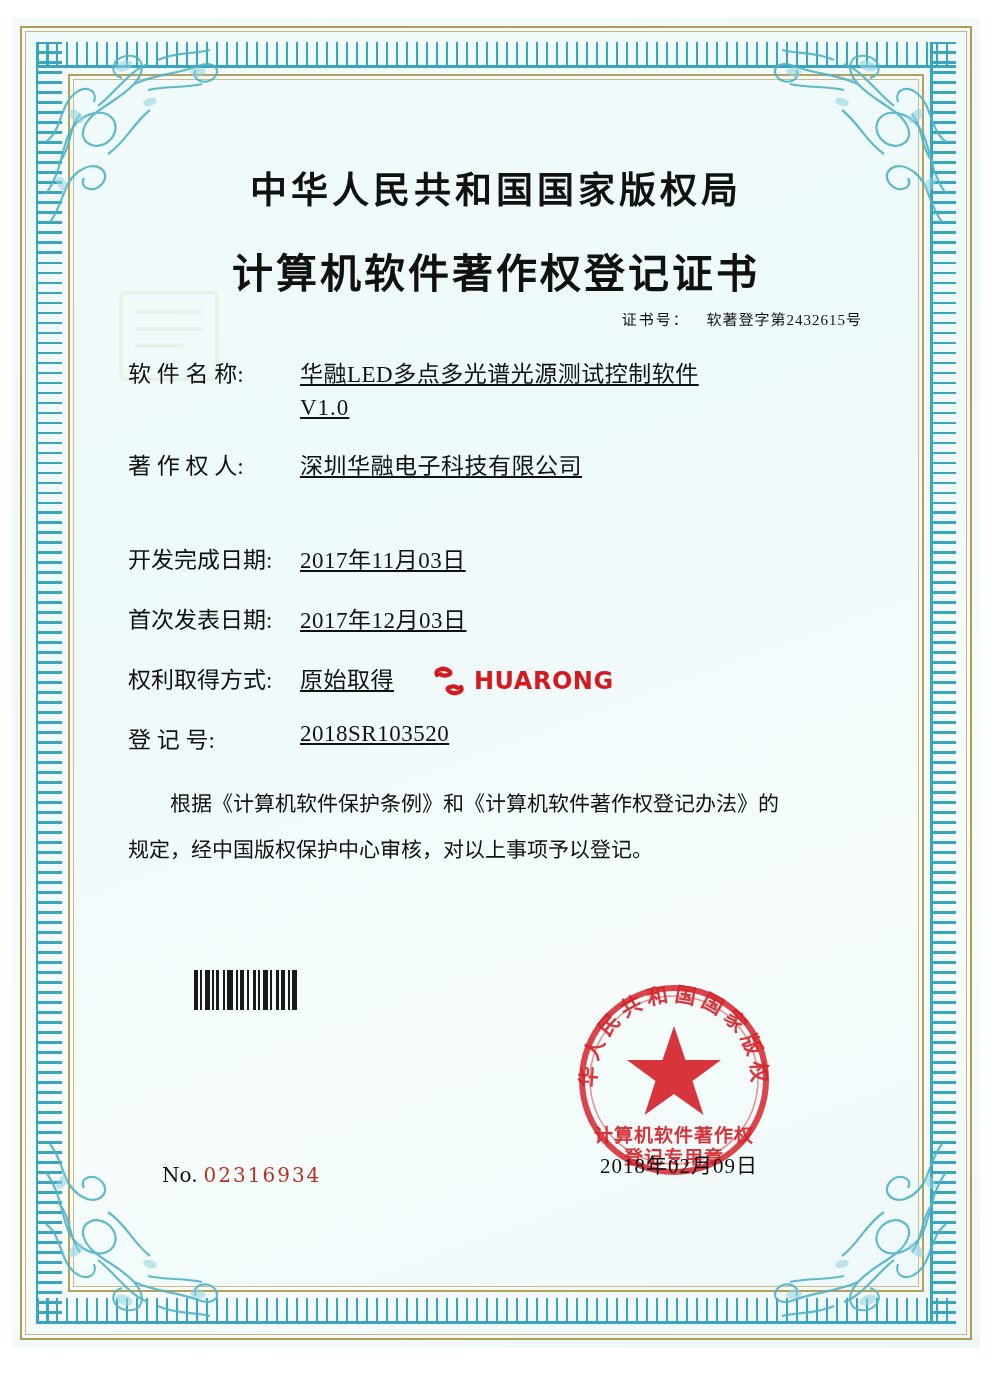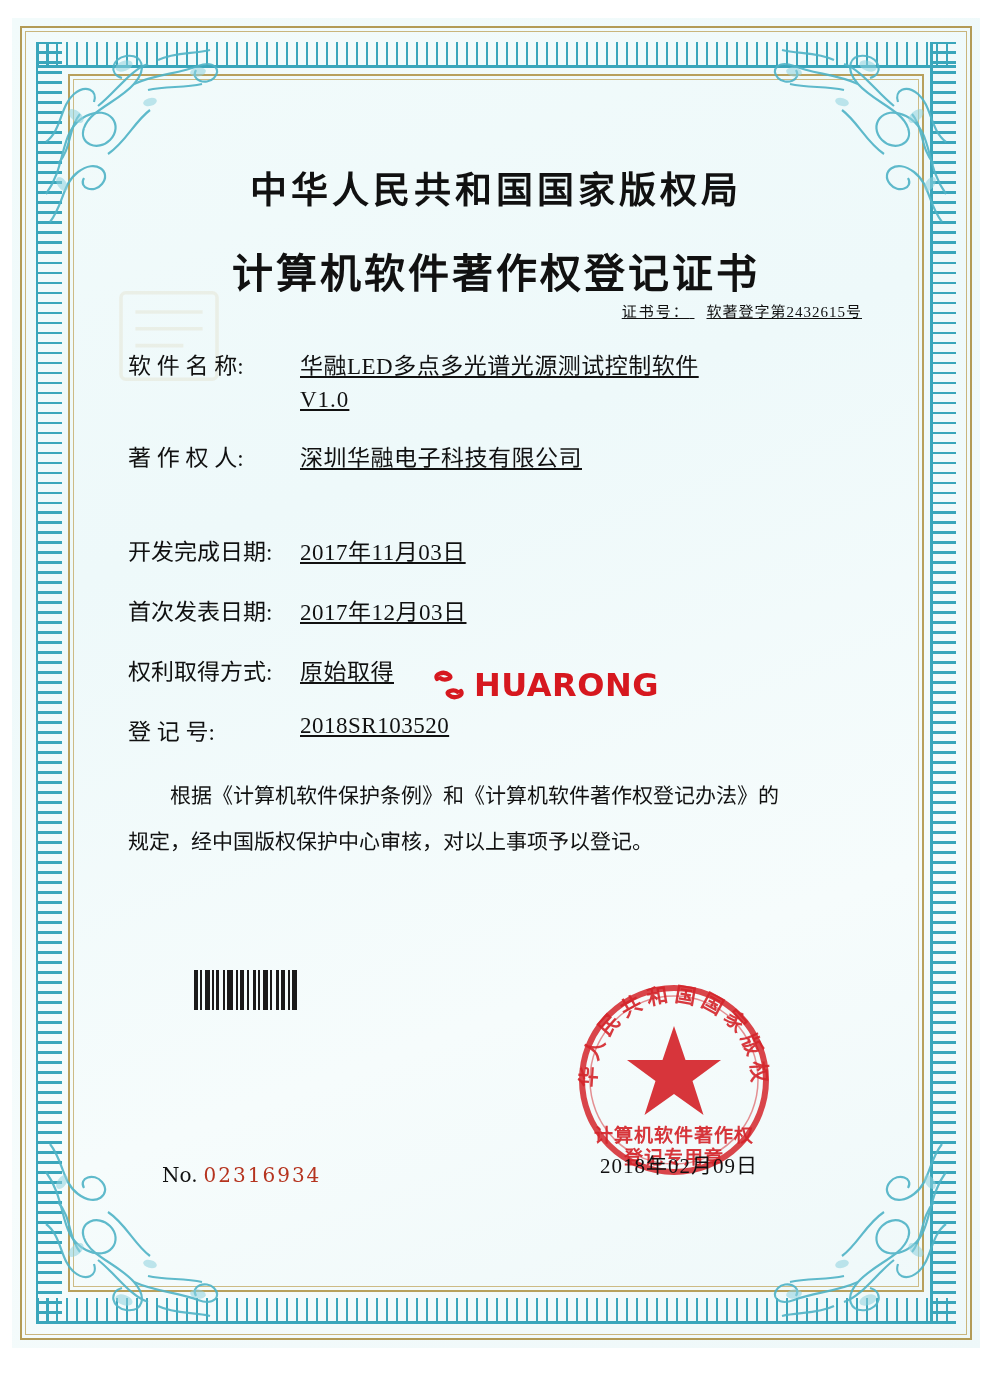--- a/index.html
+++ b/index.html
@@ -123,27 +123,26 @@
   .title-main {
     text-align: center;
     font-family: "DejaVu Serif", "Liberation Serif", serif;
     font-weight: bold;
     font-size: 41px;
     letter-spacing: 3px;
     color: #111;
     margin-top: 26px;
   }
   .cert-no-row {
-    margin-top: 0;
+    margin-top: 8px;
     text-align: right;
     padding-right: 38px;
     font-size: 15px;
     color: #111;
     letter-spacing: 1px;
-    text-decoration: underline;
   }
   .cert-no-row .lbl { letter-spacing: 2px; }
   .cert-no-row .val { margin-left: 12px; }
 
   .fields {
     margin-top: 26px;
     padding-left: 36px;
   }
   .field-row {
     display: flex;
@@ -193,21 +192,21 @@
     align-items: center;
     gap: 8px;
   }
   .huarong-mark {
     width: 34px; height: 30px;
     position: relative;
   }
   .huarong-text {
     font-family: "DejaVu Sans", "Liberation Sans", sans-serif;
     font-weight: bold;
-    font-size: 32px;
+    font-size: 24px;
     color: #d6181f;
     letter-spacing: 0.5px;
   }
 
   
   .watermark {
     position: absolute;
     left: 92px;
     top: 258px;
     width: 130px;

